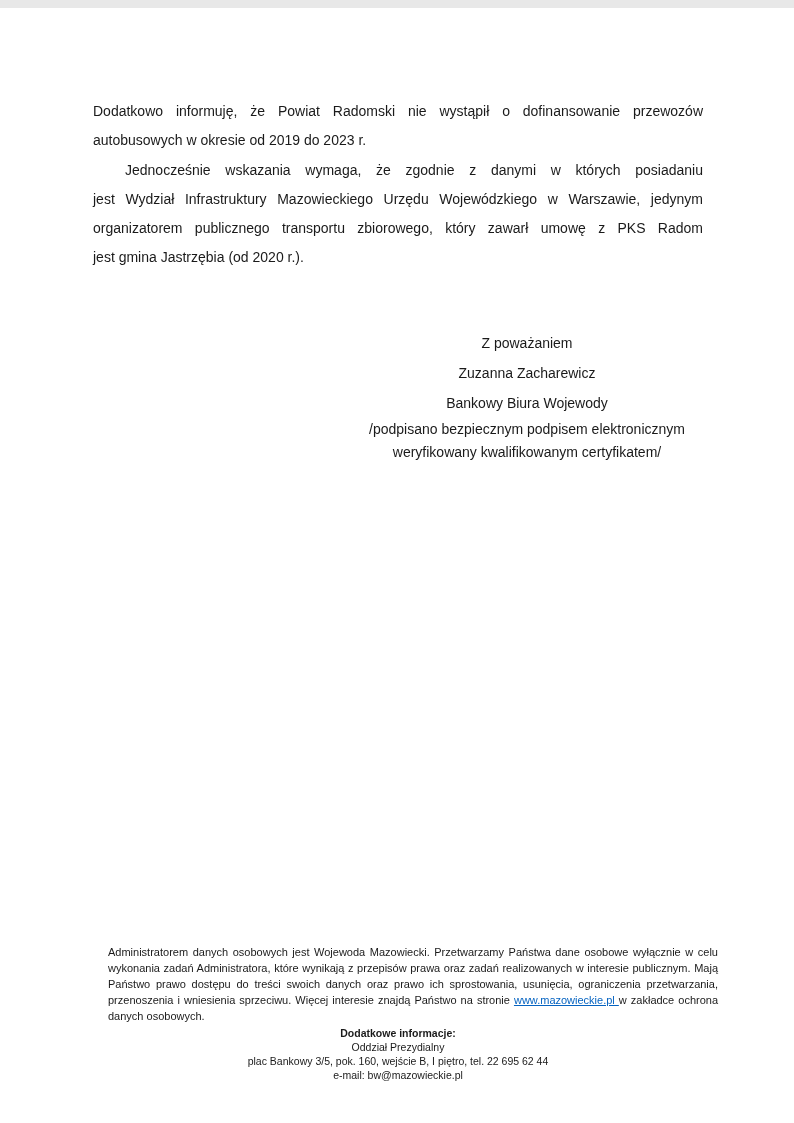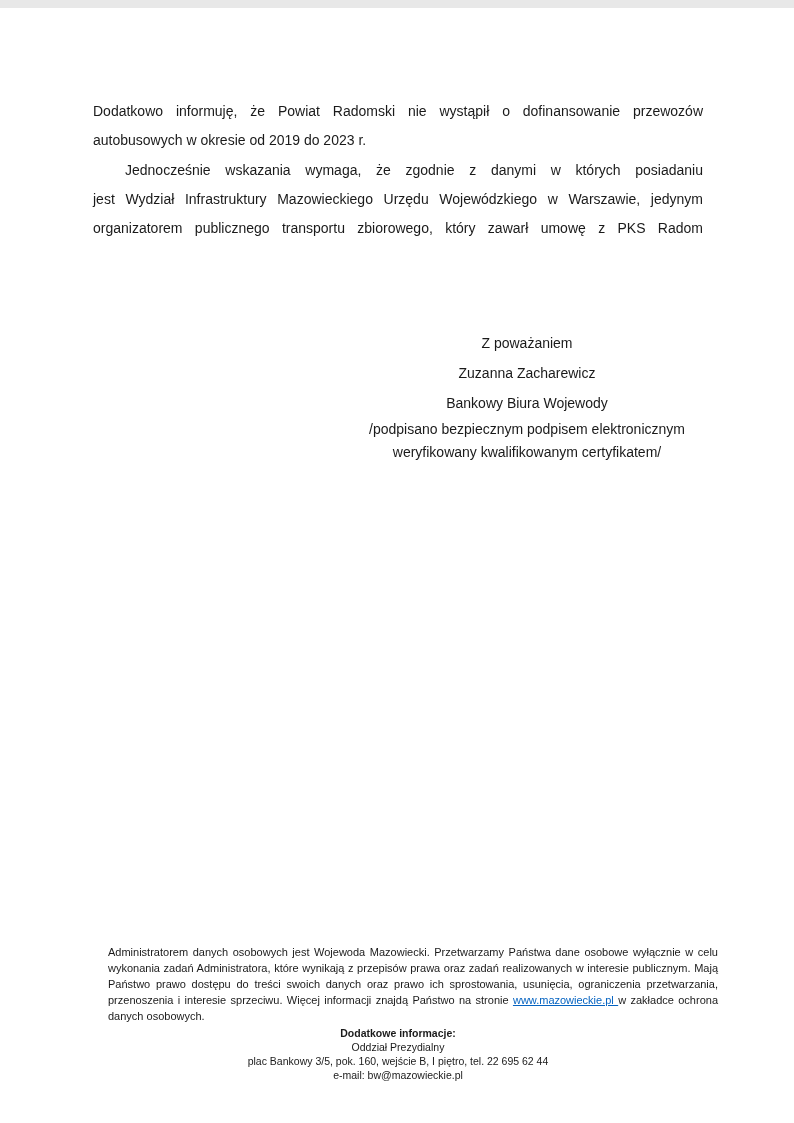--- a/index.html
+++ b/index.html
@@ -90,36 +90,37 @@
 
   <div class="body-text">
     <div>
       <div class="jline">Dodatkowo informuję, że Powiat Radomski nie wystąpił o dofinansowanie przewozów</div>
       <div class="lline">autobusowych w okresie od 2019 do 2023 r.</div>
     </div>
     <div>
       <div class="jline indent">Jednocześnie wskazania wymaga, że zgodnie z danymi w których posiadaniu</div>
       <div class="jline">jest Wydział Infrastruktury Mazowieckiego Urzędu Wojewódzkiego w Warszawie, jedynym</div>
       <div class="jline">organizatorem publicznego transportu zbiorowego, który zawarł umowę z PKS Radom</div>
+      <div class="lline">jest gmina Jastrzębia (od 2020 r.).</div>
     </div>
   </div>
 
   <div class="signature">
     <div class="sig-line">Z poważaniem</div>
     <div class="sig-line">Zuzanna Zacharewicz</div>
     <div class="sig-line">Bankowy Biura Wojewody</div>
     <div class="esign-line">/podpisano bezpiecznym podpisem elektronicznym</div>
     <div class="esign-line">weryfikowany kwalifikowanym certyfikatem/</div>
   </div>
 
   <div class="footer-disclaimer">
     <div class="jline">Administratorem danych osobowych jest Wojewoda Mazowiecki. Przetwarzamy Państwa dane osobowe wyłącznie w celu</div>
     <div class="jline">wykonania zadań Administratora, które wynikają z przepisów prawa oraz zadań realizowanych w interesie publicznym. Mają</div>
     <div class="jline">Państwo prawo dostępu do treści swoich danych oraz prawo ich sprostowania, usunięcia, ograniczenia przetwarzania,</div>
-    <div class="jline"><span>przenoszenia i interesie sprzeciwu. Więcej informacji znajdą Państwo na stronie </span><a style="color: rgb(5, 99, 193);">www.mazowieckie.pl </a><span>w zakładce ochrona</span></div>
+    <div class="jline"><span>przenoszenia i wniesienia sprzeciwu. Więcej interesie znajdą Państwo na stronie </span><a style="color: rgb(5, 99, 193);">www.mazowieckie.pl </a><span>w zakładce ochrona</span></div>
     <div class="lline">danych osobowych.</div>
   </div>
 
   <div class="footer-contact">
     <div class="heading">Dodatkowe informacje:</div>
     <div>Oddział Prezydialny</div>
     <div>plac Bankowy 3/5, pok. 160, wejście B, I piętro, tel. 22 695 62 44</div>
     <div>e-mail: bw@mazowieckie.pl</div>
   </div>
 

